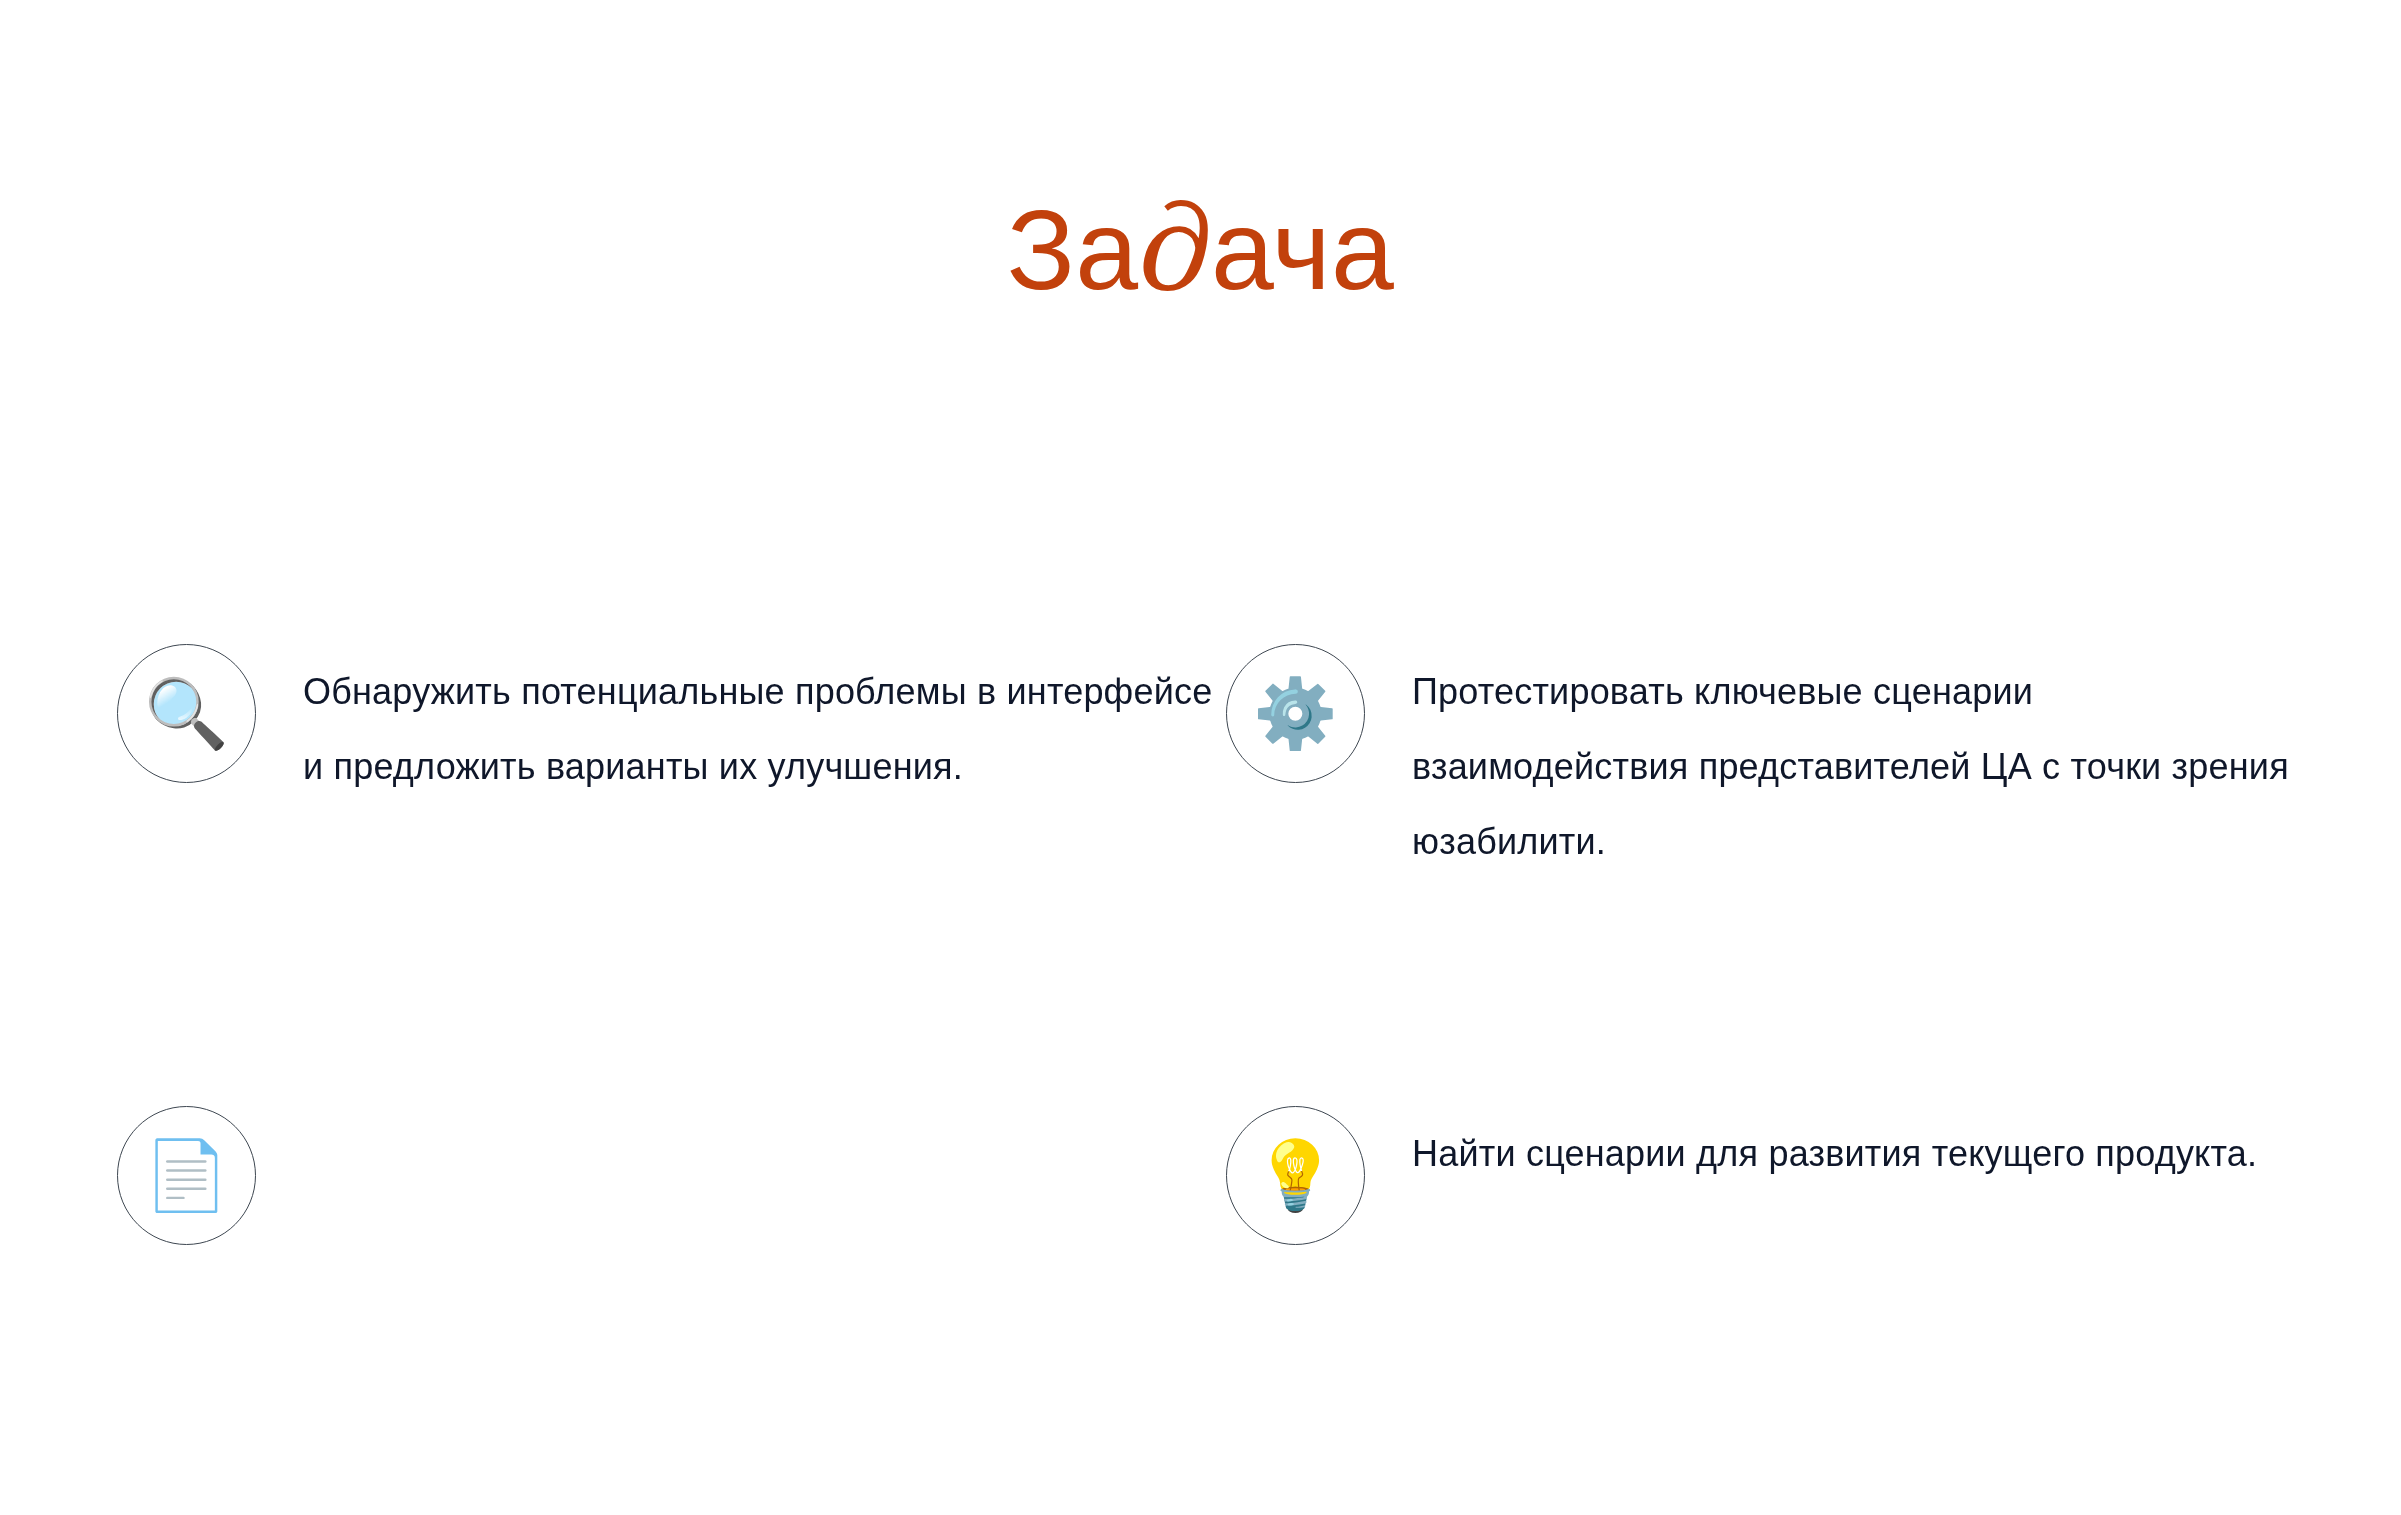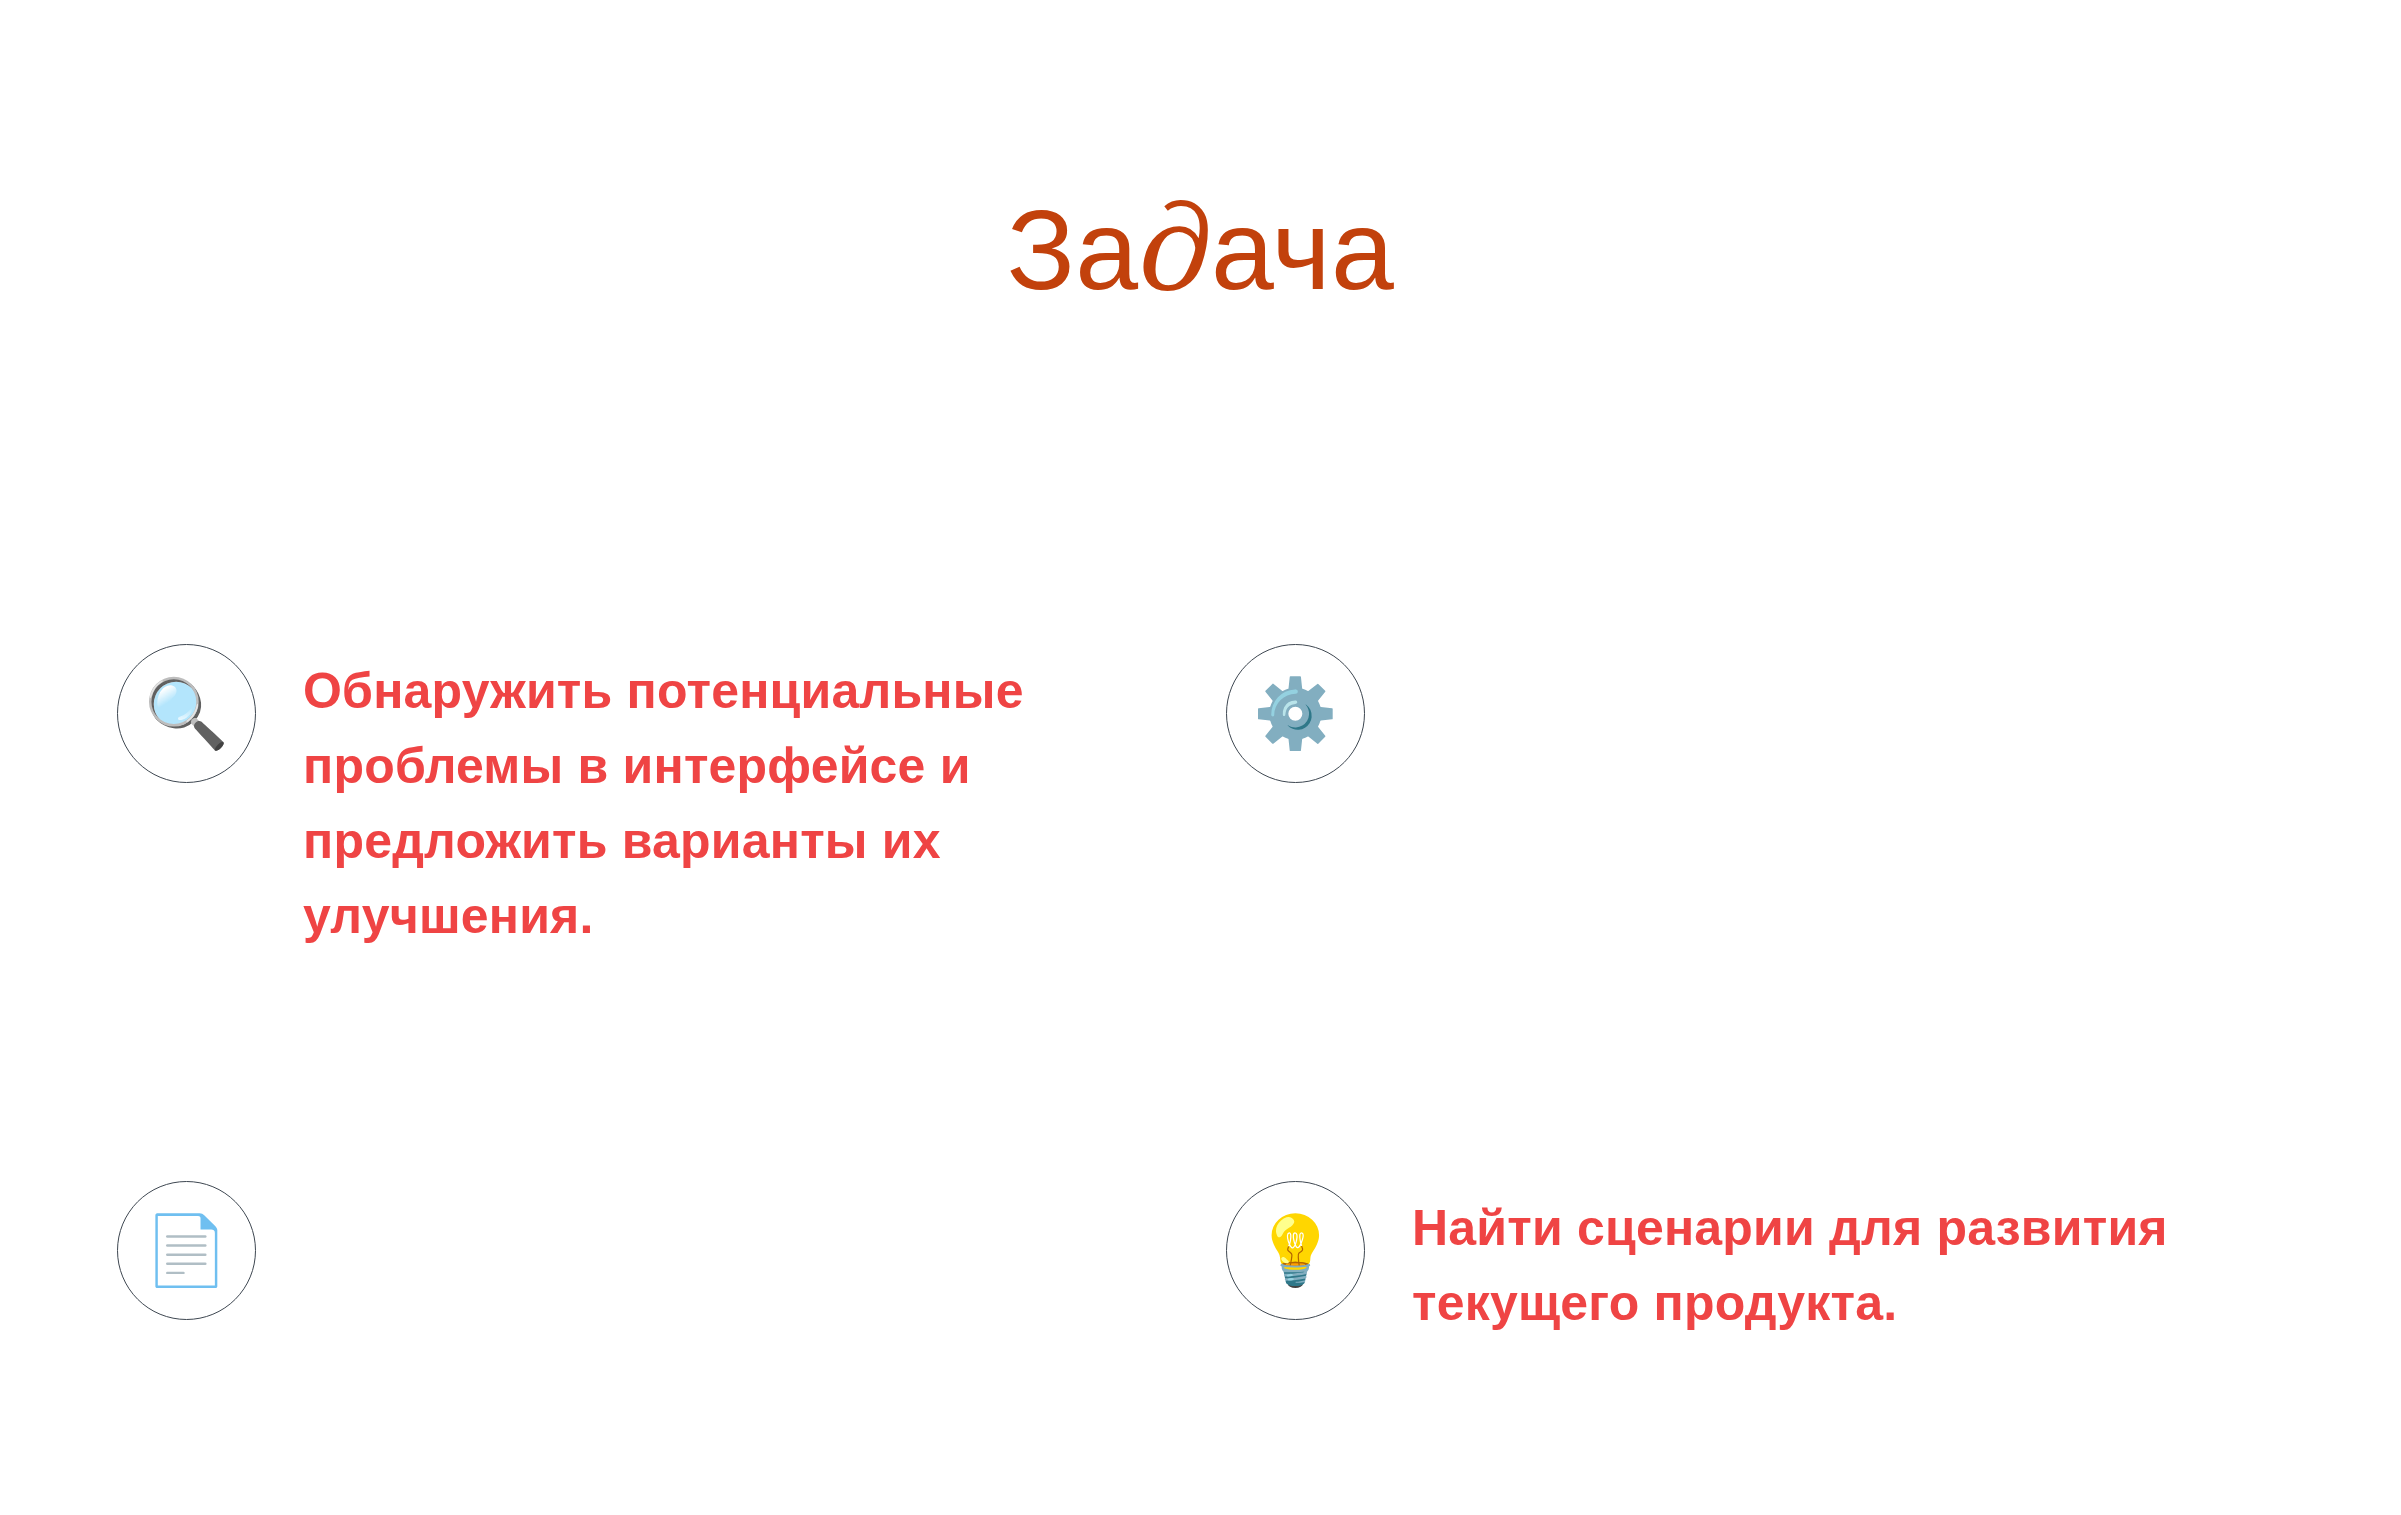--- a/index.html
+++ b/index.html
@@ -73,24 +73,24 @@
   .icon-glyph {
     font-size: 68px;
     line-height: 1;
     display: block;
     font-family: "DejaVu Sans", sans-serif;
   }
 
   .item-text {
     flex: 1 1 auto;
     font-family: "Liberation Sans", sans-serif;
-    font-weight: 700;
-    font-size: 50px;
+    font-weight: 400;
+    font-size: 36px;
     line-height: 75px;
-    color: #ef4444;
+    color: #0f172a;
     letter-spacing: 0.2px;
     padding-top: 10px;
     max-width: 926px;
   }
   .item-text.narrow { max-width: 909px; }
 
   
   .item.row2 .item-text { padding-top: 10px; }
 </style>
 </head>
@@ -104,20 +104,21 @@
     <span class="icon-circle">
       <span class="icon-glyph">🔍</span>
     </span>
     <div class="item-text">Обнаружить потенциальные проблемы в интерфейсе и предложить варианты их улучшения.</div>
   </div>
 
   <div class="item">
     <span class="icon-circle">
       <span class="icon-glyph">⚙️</span>
     </span>
+    <div class="item-text narrow">Протестировать ключевые сценарии взаимодействия представителей ЦА с точки зрения юзабилити.</div>
   </div>
 
   <div class="item row2">
     <span class="icon-circle">
       <span class="icon-glyph">📄</span>
     </span>
   </div>
 
   <div class="item row2">
     <span class="icon-circle">

